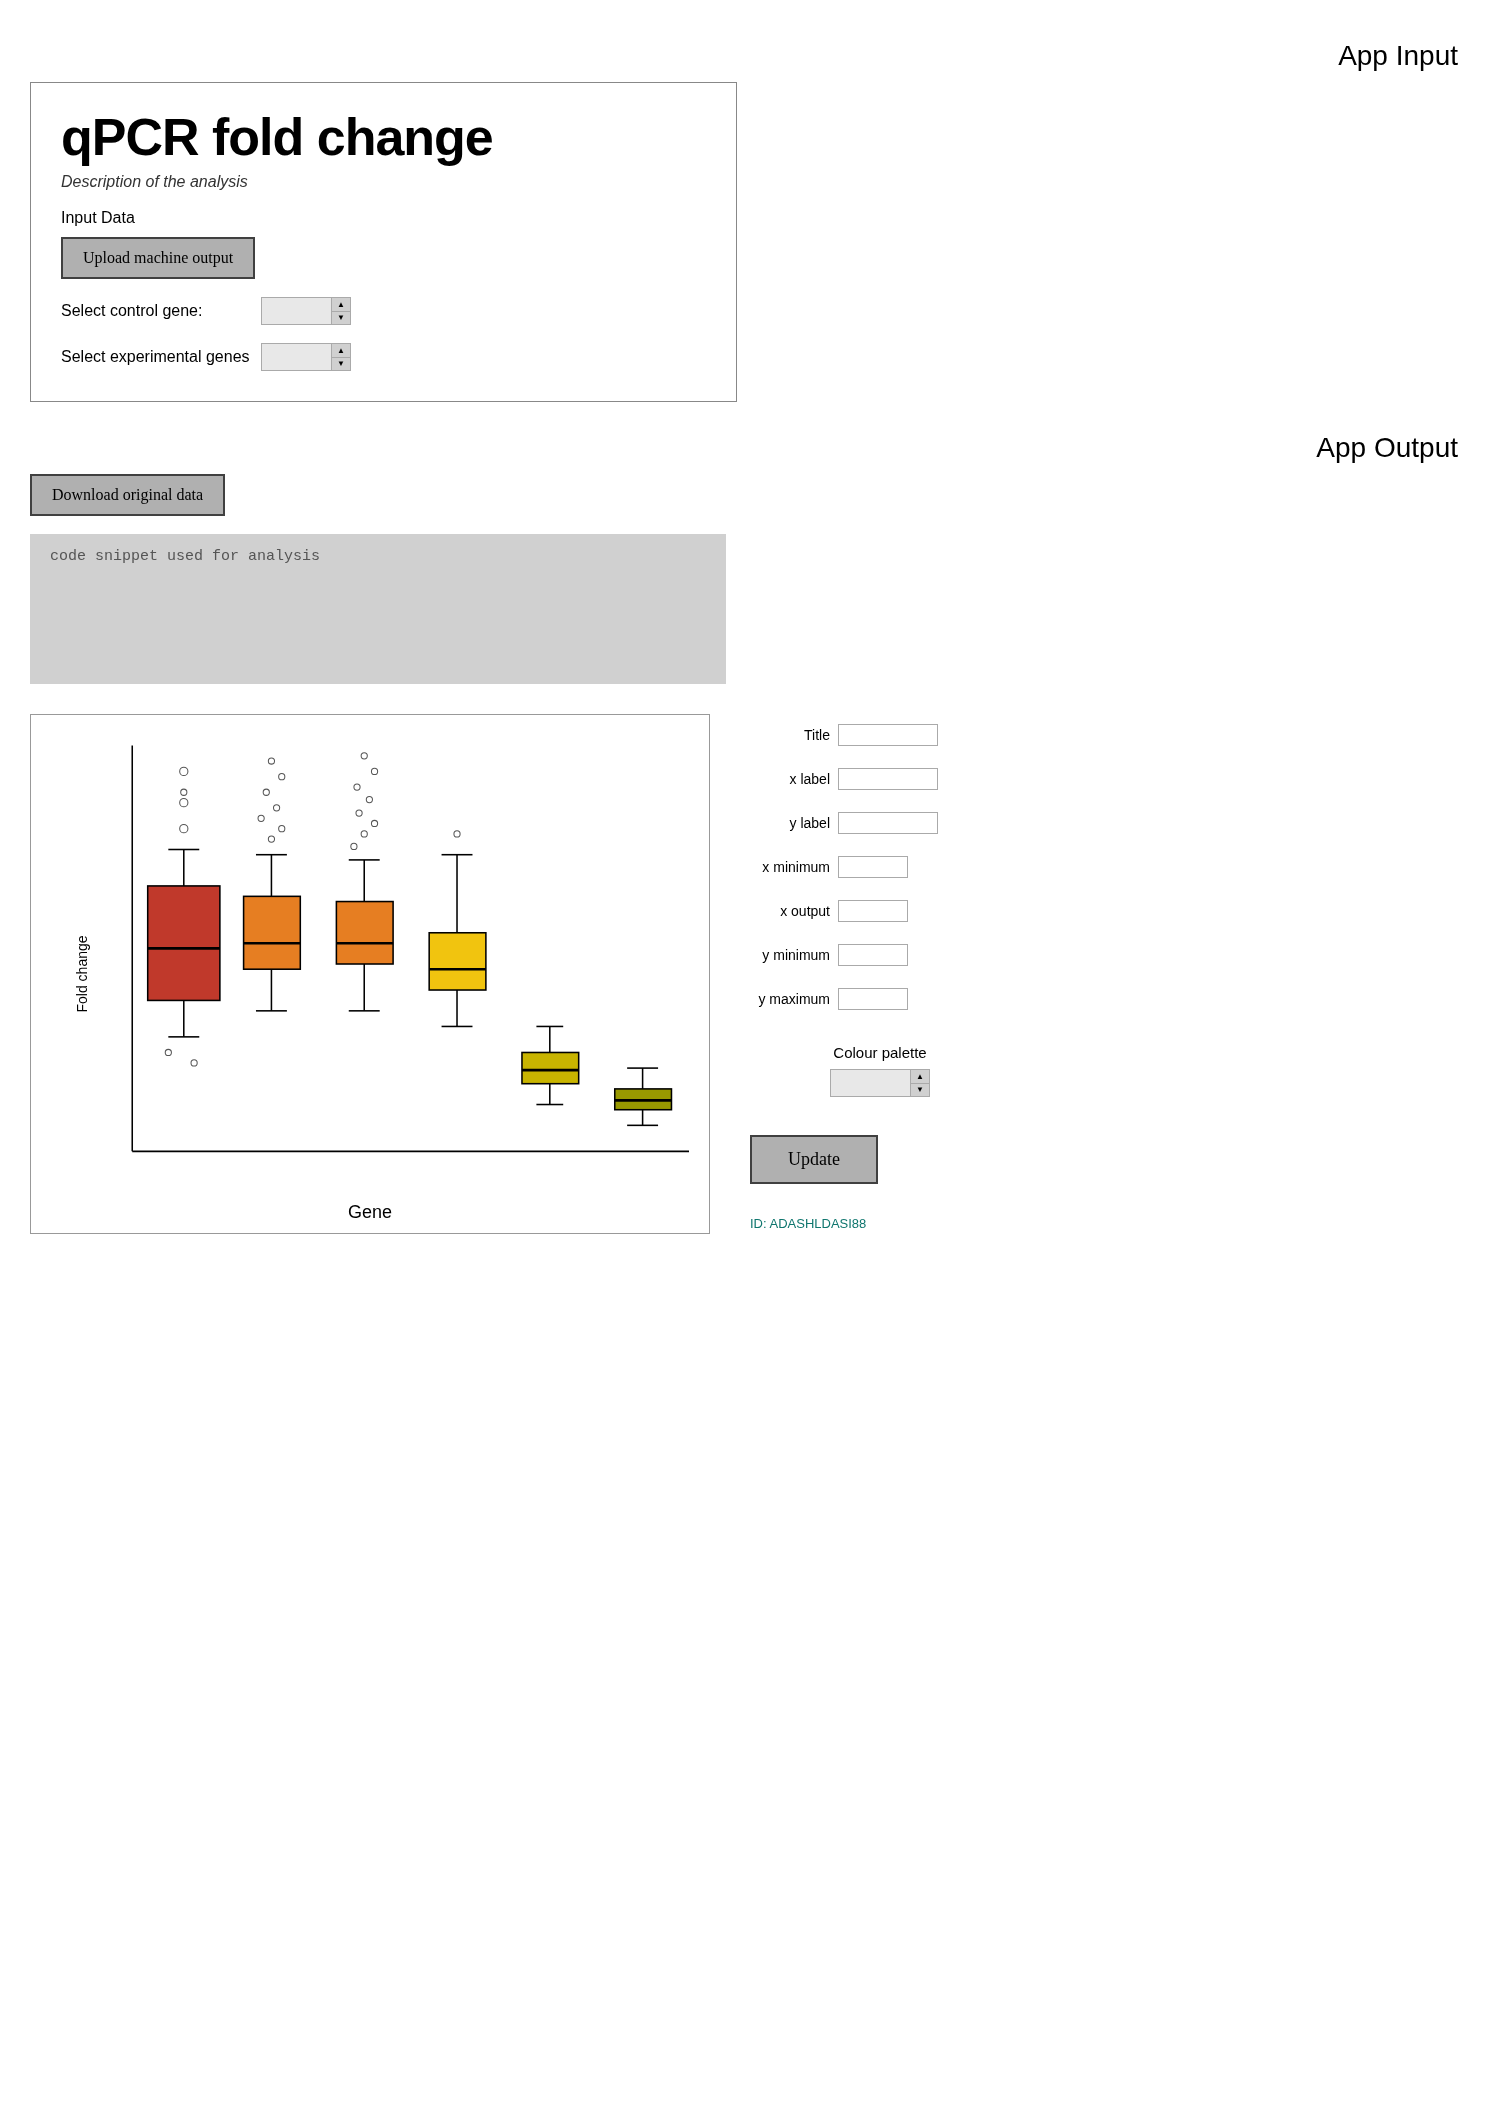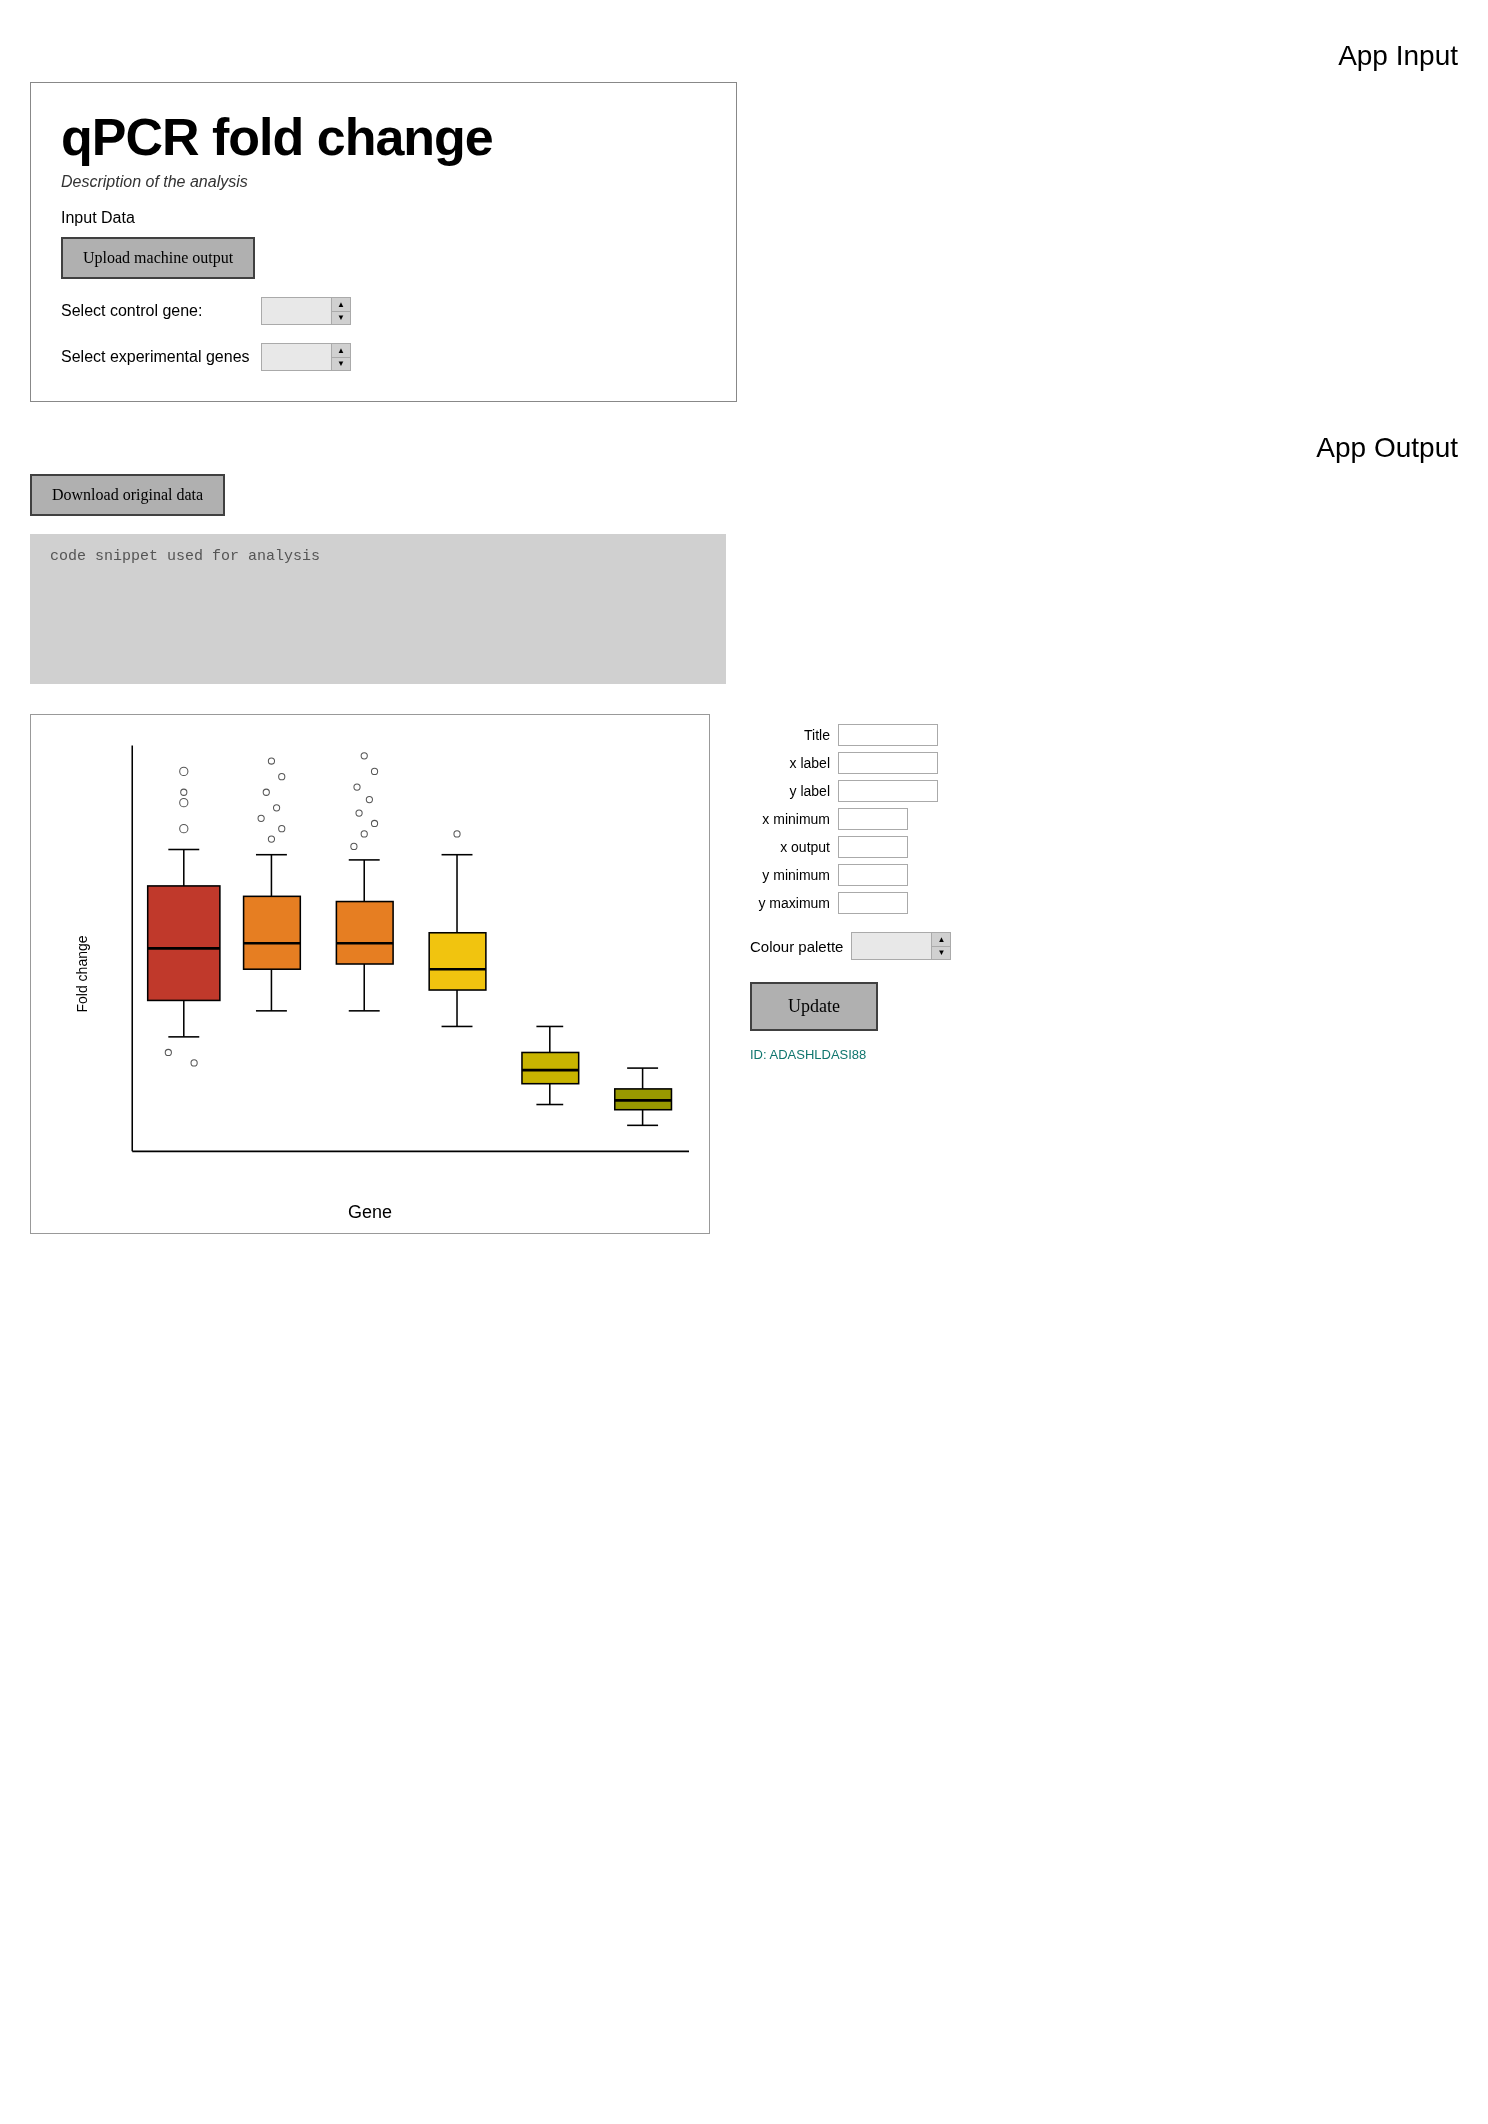--- a/index.html
+++ b/index.html
@@ -161,21 +161,21 @@
 
     .chart-svg {
       width: 100%;
       height: 100%;
     }
 
     
     .controls-panel {
       display: flex;
       flex-direction: column;
-      gap: 6px;
+      gap: 22px;
       min-width: 260px;
       padding-top: 10px;
       justify-content: flex-end;
     }
 
     .control-row {
       display: flex;
       align-items: center;
       gap: 8px;
       font-size: 14px;
@@ -194,20 +194,21 @@
       width: 100px;
       font-size: 13px;
     }
 
     .colour-palette-row {
       display: flex;
       align-items: center;
       gap: 8px;
       font-size: 15px;
       margin-top: 12px;
+      flex-direction: column;
     }
 
     .update-btn-row {
       margin-top: 16px;
     }
 
     .id-text {
       font-size: 13px;
       color: #0f766e;
       margin-top: 10px;

